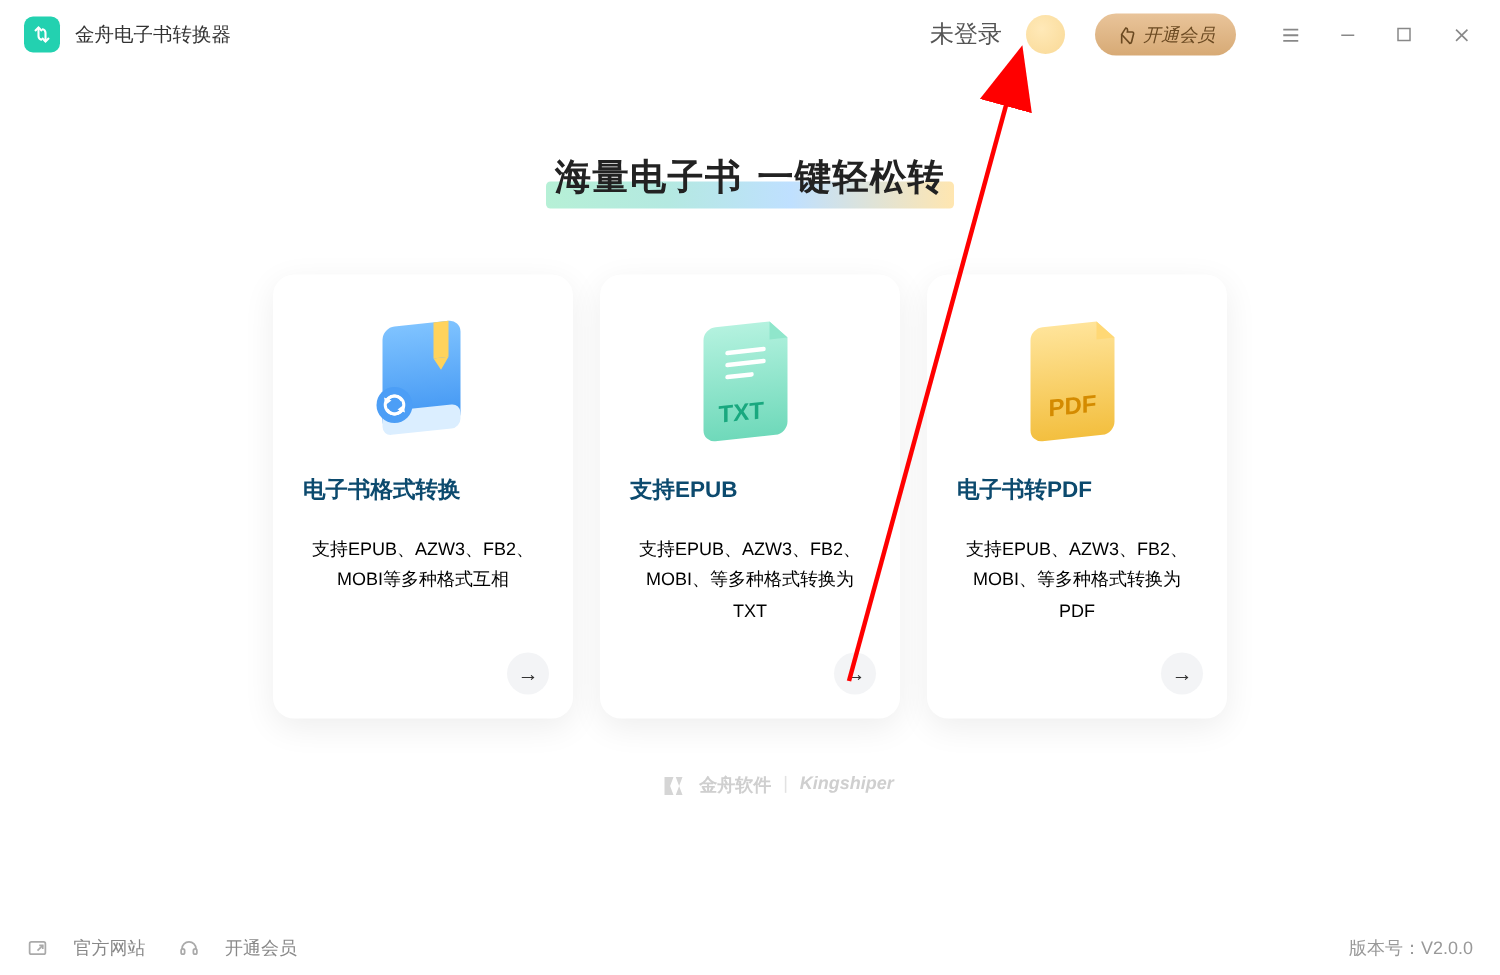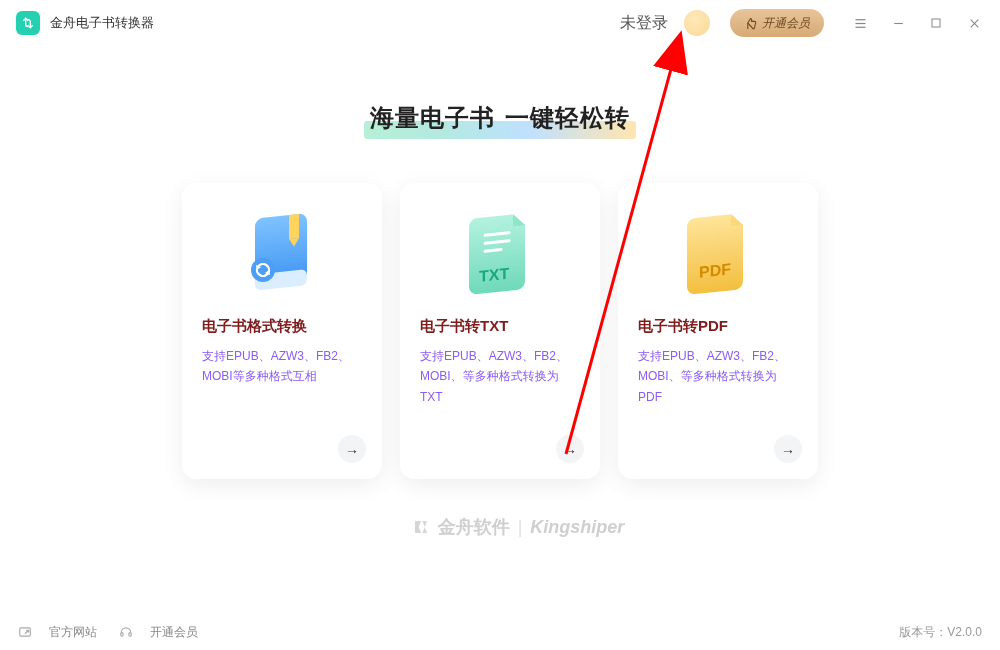--- a/index.html
+++ b/index.html
@@ -106,50 +106,51 @@
   }
   .card-icon {
     height: 106px;
     display: flex;
     align-items: center;
     justify-content: center;
   }
   .card-title {
     font-size: 15px;
     font-weight: 700;
-    color: #7f1d1d;
+    color: #0c4a6e;
     margin-top: 8px;
   }
   .card-desc {
-    margin-top: 10px;
+    margin-top: 20px;
     font-size: 12px;
-    color: #8b5cf6;
+    color: #000000;
     line-height: 1.7;
     flex: 1;
+    text-align: center;
   }
   .card-arrow {
     position: absolute;
     right: 16px; bottom: 16px;
     width: 28px; height: 28px;
     border-radius: 50%;
     background: #f3f4f6;
     display: flex; align-items: center; justify-content: center;
     color: #333;
     font-size: 14px;
   }
 
   
   .brand {
     text-align: center;
     margin-top: 36px;
     color: #cfcfcf;
-    font-size: 18px;
+    font-size: 12px;
     font-weight: 600;
     display: flex;
-    align-items: center;
+    align-items: flex-start;
     justify-content: center;
     gap: 8px;
     padding-left: 36px;
   }
   .brand .sep { color: #e2e2e2; font-weight: 400; }
   .brand .en { font-style: italic; font-weight: 700; }
 
   
   .bottom {
     position: absolute;
@@ -279,21 +280,21 @@
         <g transform="skewY(-6)">
           <path d="M18 10 h36 l12 12 v56 a8 8 0 0 1 -8 8 h-40 a8 8 0 0 1 -8 -8 v-60 a8 8 0 0 1 8 -8 z" fill="url(#bg2)"></path>
           <path d="M54 10 v12 h12 z" fill="#8fe6cb"></path>
           <line x1="26" y1="28" x2="50" y2="28" stroke="#fff" stroke-width="3" stroke-linecap="round"></line>
           <line x1="26" y1="36" x2="50" y2="36" stroke="#fff" stroke-width="3" stroke-linecap="round"></line>
           <line x1="26" y1="44" x2="42" y2="44" stroke="#fff" stroke-width="3" stroke-linecap="round"></line>
         </g>
         <text x="20" y="74" font-size="16" font-weight="800" fill="#19a87f" font-family="Arial" transform="skewY(-6)">TXT</text>
       </svg>
     </div>
-    <div class="card-title">电子书转TXT</div>
+    <div class="card-title">支持EPUB</div>
     <div class="card-desc">支持EPUB、AZW3、FB2、MOBI、等多种格式转换为TXT</div>
     <div class="card-arrow">→</div>
   </div>
 
   <div class="card">
     <div class="card-icon">
       <svg width="82" height="92" viewBox="0 0 82 92">
         <defs>
           <linearGradient id="bg3" x1="0" y1="0" x2="0" y2="1">
             <stop offset="0" stop-color="#ffe49a"></stop>

